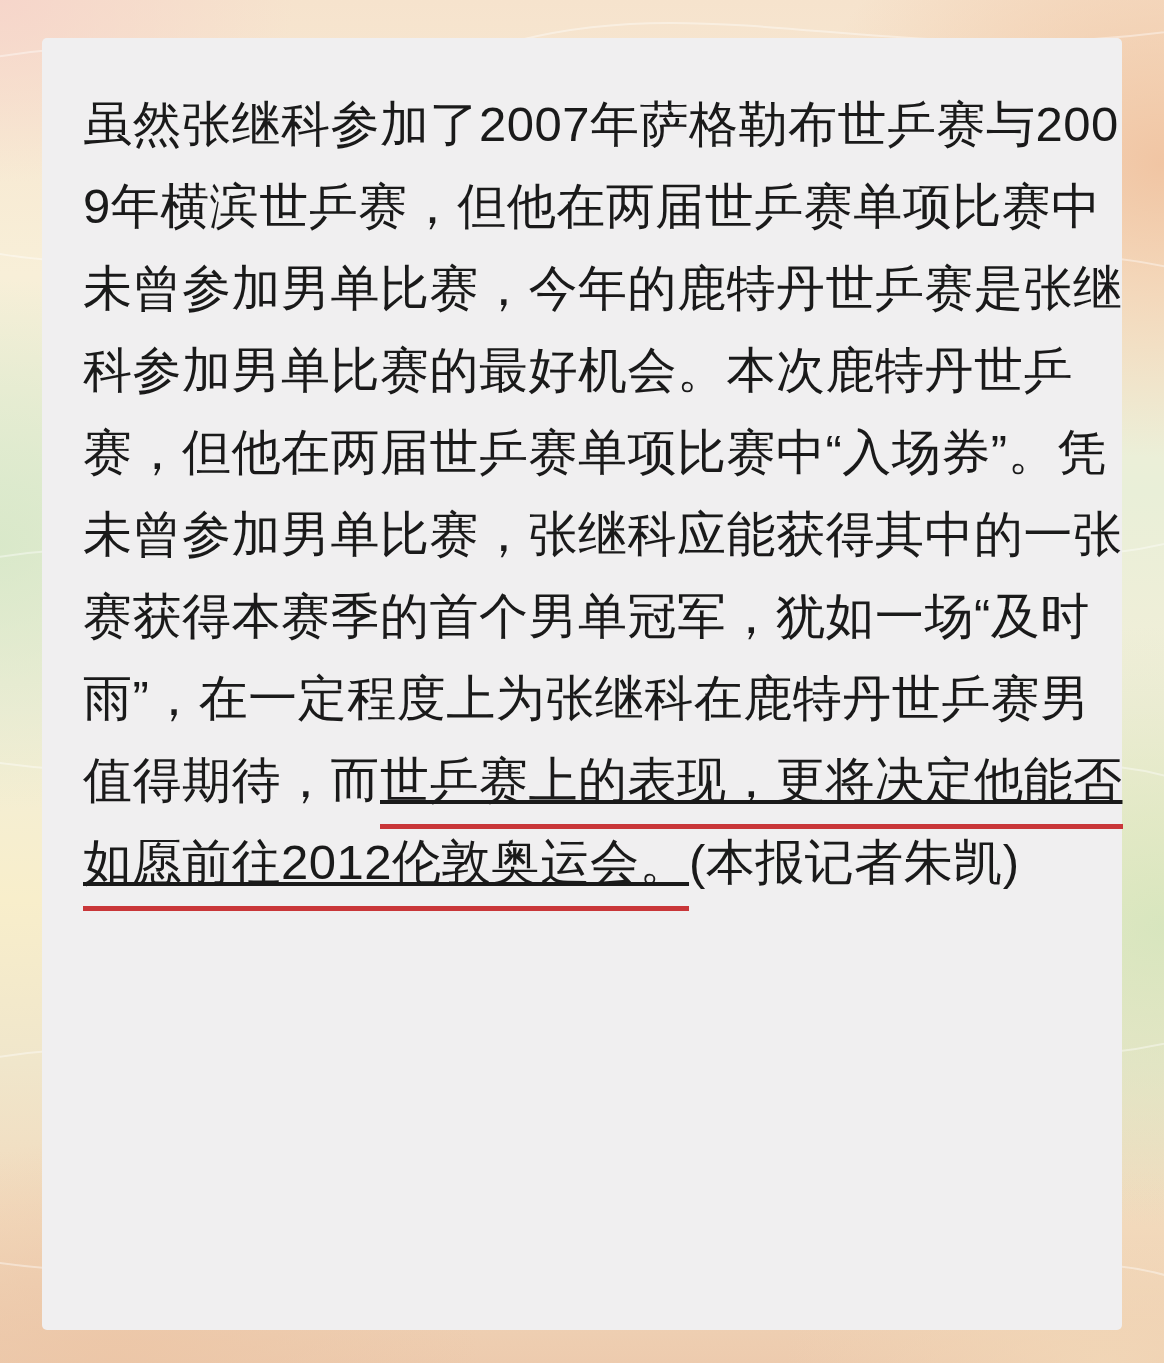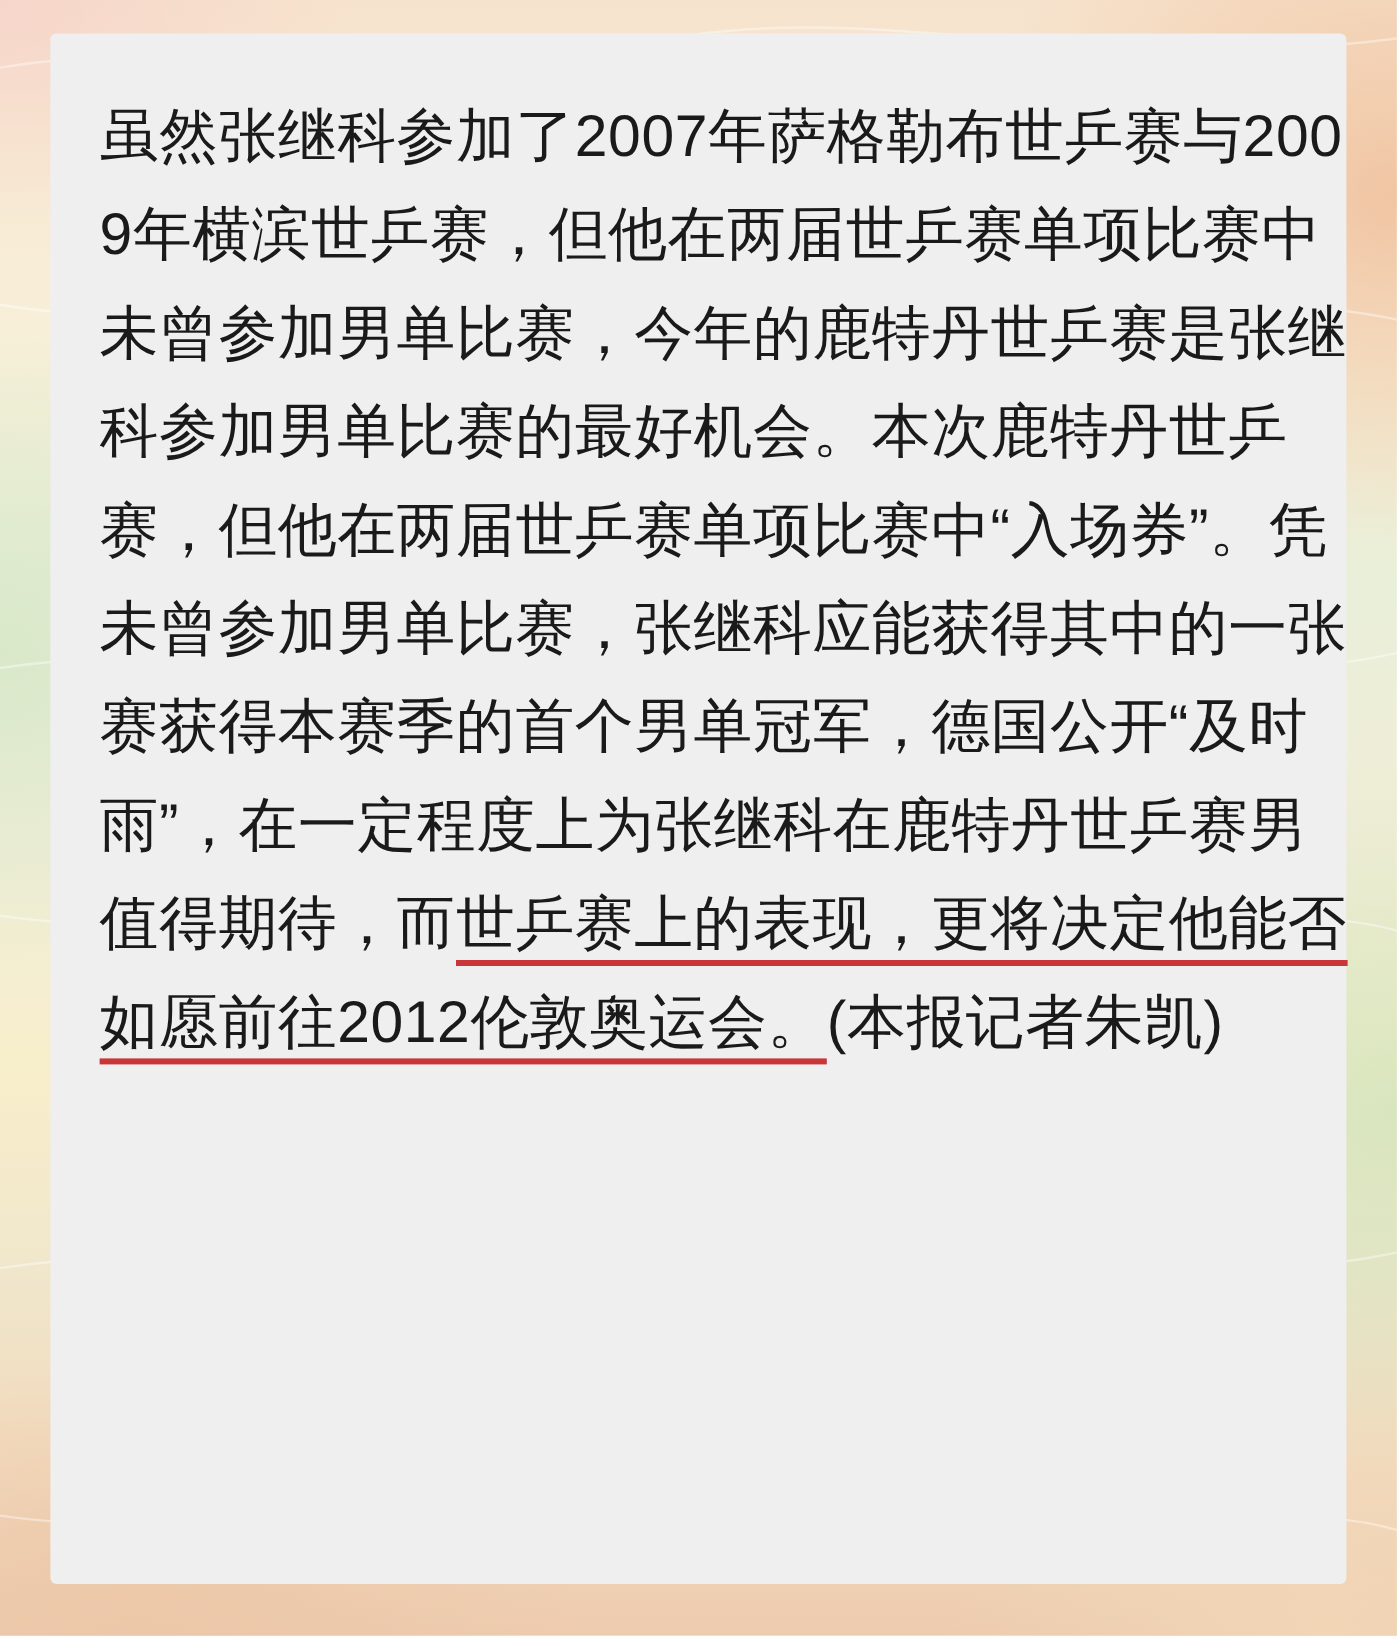--- a/index.html
+++ b/index.html
@@ -24,42 +24,43 @@
   }
   .silk-texture {
     position: absolute;
     inset: 0;
     z-index: 0;
     pointer-events: none;
   }
   .article-card {
     position: absolute;
     left: 42px;
-    top: 28px;
+    top: 38px;
     width: 1080px;
     height: 1292px;
     box-sizing: border-box;
     background: #f0eff0;
     border-radius: 5px;
     padding: 45px 36px 0 41px;
     z-index: 1;
   }
   .article-text {
     color: #1a1a1a;
     font-size: 49px;
     line-height: 82px;
     letter-spacing: 0.5px;
     font-weight: 500;
   }
   .line {
     white-space: nowrap;
   }
   .u {
     border-bottom: 5px solid var(--underline-color, #c93639);
-    padding-bottom: 3px;
+    padding-bottom: 17px;
+    text-decoration: underline;
   }
 </style>
 </head>
 <body>
 
 <svg class="silk-texture" width="1164" height="1363" viewBox="0 0 1164 1363" xmlns="http://www.w3.org/2000/svg">
   <g fill="none" stroke="rgba(255,255,255,0.4)" stroke-width="2">
     <path d="M-20,60 C 180,20 320,90 520,40 S 900,70 1180,30"></path>
     <path d="M-20,250 C 160,290 360,210 560,260 S 980,220 1180,270"></path>
     <path d="M-20,560 C 200,520 420,600 640,550 S 1000,590 1180,540"></path>
@@ -70,18 +71,18 @@
 </svg>
 
 <div class="article-card" style="background: rgb(240, 239, 240);">
   <div class="article-text" style="color: rgb(26, 26, 26);">
       <div class="line"><span class="">虽然张继科参加了2007年萨格勒布世乒赛与200</span></div>
       <div class="line"><span class="">9年横滨世乒赛，但他在两届世乒赛单项比赛中</span></div>
       <div class="line"><span class="">未曾参加男单比赛，今年的鹿特丹世乒赛是张继</span></div>
       <div class="line"><span class="">科参加男单比赛的最好机会。本次鹿特丹世乒</span></div>
       <div class="line"><span class="">赛，但他在两届世乒赛单项比赛中“入场券”。凭</span></div>
       <div class="line"><span class="">未曾参加男单比赛，张继科应能获得其中的一张</span></div>
-      <div class="line"><span class="">赛获得本赛季的首个男单冠军，德国公开“及时</span></div>
+      <div class="line"><span class="">赛获得本赛季的首个男单冠军，犹如一场“及时</span></div>
       <div class="line"><span class="">雨”，在一定程度上为张继科在鹿特丹世乒赛男</span></div>
       <div class="line"><span class="">值得期待，而</span><span class="u">世乒赛上的表现，更将决定他能否</span></div>
       <div class="line"><span class="u">如愿前往2012伦敦奥运会。</span><span class="">(本报记者朱凯)</span></div>
     </div>
 </div>
 
 </body></html>

